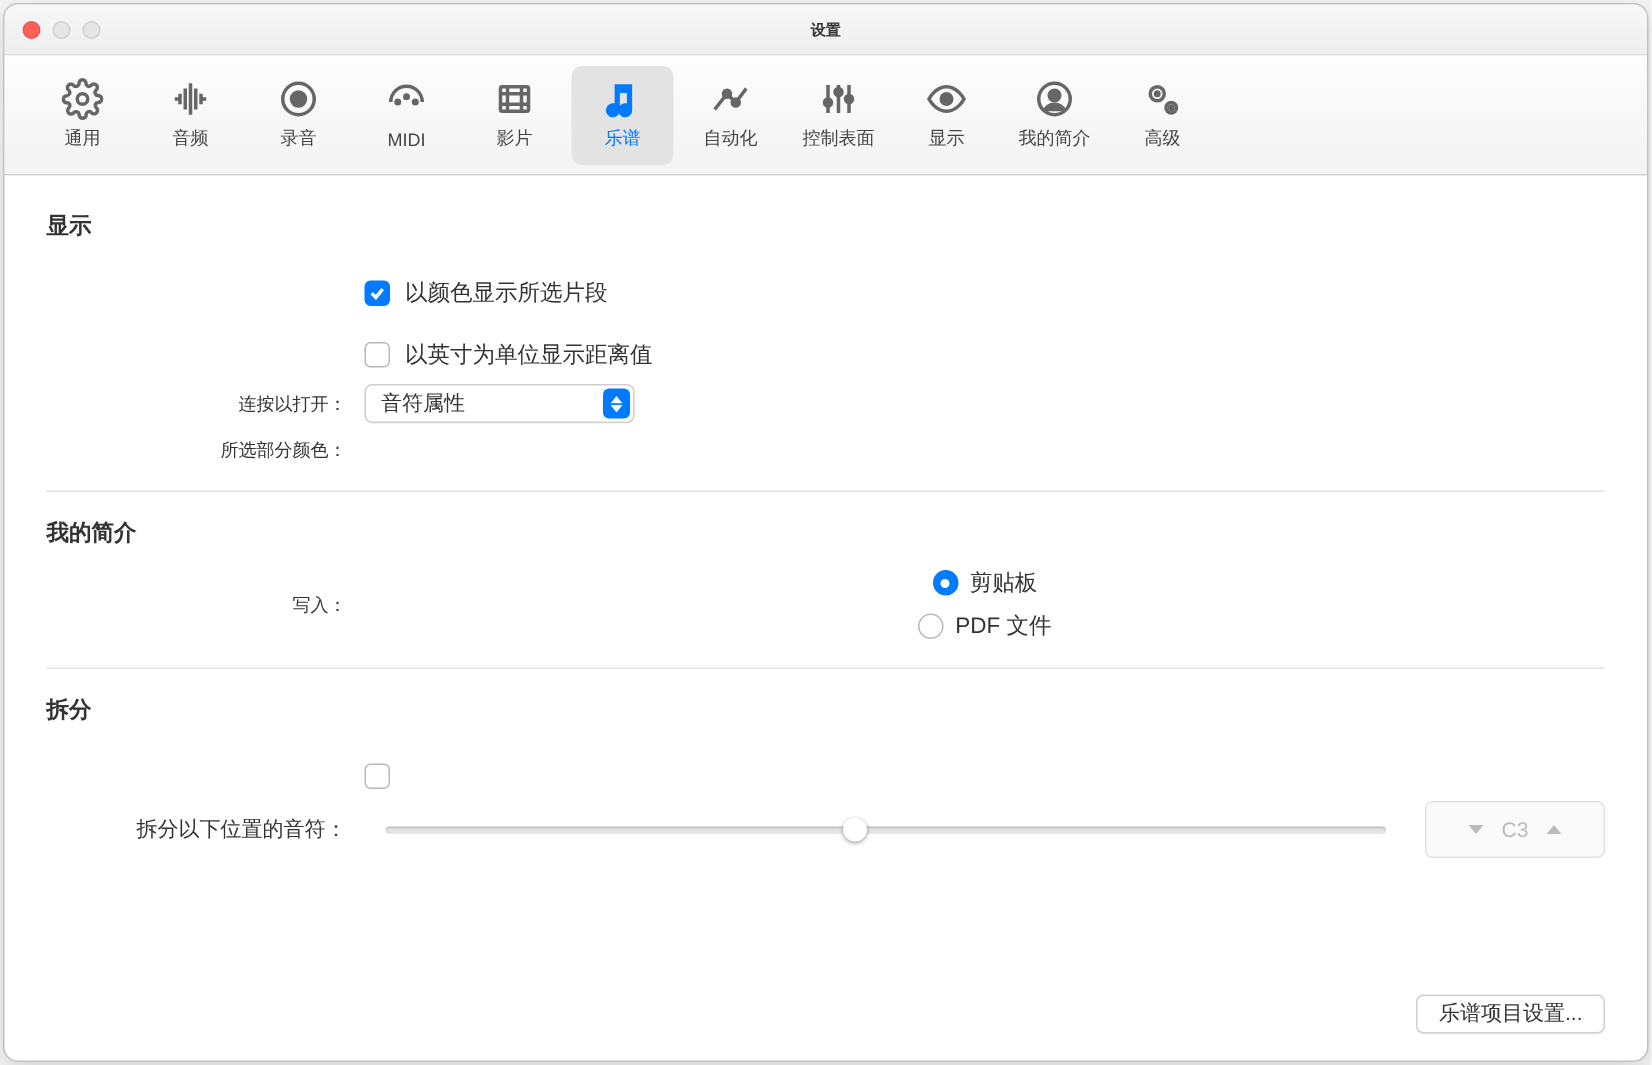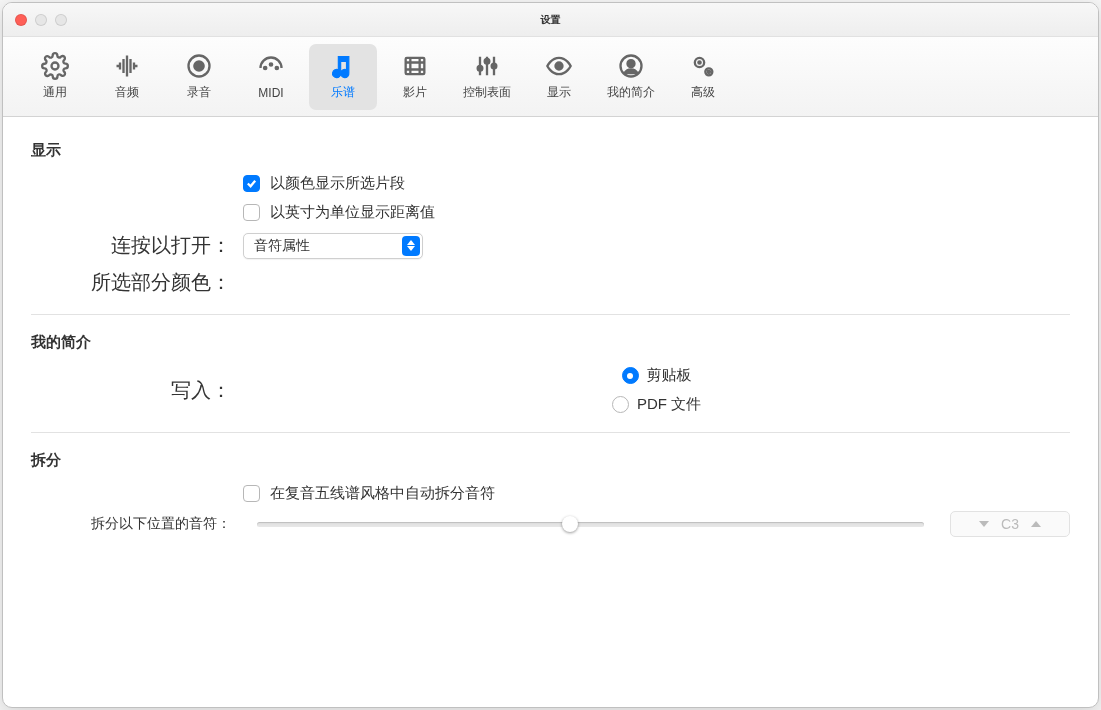--- a/index.html
+++ b/index.html
@@ -89,33 +89,34 @@
     }
     .form-area {
       display: grid;
       grid-template-columns: 200px 1fr;
       gap: 10px 12px;
       align-items: center;
       margin-bottom: 8px;
     }
     .form-area .label {
       text-align: right;
-      font-size: 20px;
+      font-size: 12px;
       color: #333;
       font-family: Liberation Mono, monospace;
     }
     .form-area .field {
       display: flex;
       align-items: center;
       gap: 10px;
     }
     .checkbox {
       display: flex;
       align-items: center;
       gap: 8px;
+      margin-top: 12px;
     }
     .cb {
       width: 17px; height: 17px;
       border-radius: 4px;
       border: 1px solid #b7b7b7;
       background: #fff;
       display:flex; align-items:center; justify-content:center;
       flex-shrink:0;
     }
     .cb.checked { background: #007aff; border-color:#007aff; }
@@ -191,21 +192,21 @@
       width: 16px; height:16px;
       background: #fff;
       border-radius:50%;
       box-shadow: 0 1px 3px rgba(0,0,0,0.4);
       top: 50%; transform: translate(-50%,-50%);
     }
     .stepper {
       display:flex; align-items:center; justify-content:center;
       border: 1px solid #e2e2e2;
       border-radius: 5px;
-      height: 26px;
+      height: 38px;
       background: #fafafa;
       color: #bbb;
       gap: 12px;
       padding: 0 10px;
     }
     .stepper svg { width:10px; height:6px; fill:#bbb; }
     .footer-btn {
       position: absolute;
       right: 28px;
       bottom: 18px;
@@ -256,36 +257,46 @@
       <div class="tab-icon">
         <svg viewBox="0 0 24 24" fill="none" stroke="#666" stroke-width="2">
             <path d="M3 12a9 9 0 0 1 18 0"></path>
             <circle cx="7" cy="12" r="1" fill="#666"></circle>
             <circle cx="12" cy="9" r="1" fill="#666"></circle>
             <circle cx="17" cy="12" r="1" fill="#666"></circle>
           </svg>
       </div>
       <div class="tab-label">MIDI</div>
     </div>
+    <div class="tab">
+      <div class="tab-icon">
+        <svg viewBox="0 0 24 24" fill="none" stroke="#666" stroke-width="2">
+            <rect x="4" y="5" width="16" height="14" rx="1"></rect>
+            <path d="M4 9h16M4 15h16M8 5v14M16 5v14"></path>
+          </svg>
+      </div>
+      <div class="tab-label">影片</div>
+    </div>
     <div class="tab active">
       <div class="tab-icon">
         <svg viewBox="0 0 24 24">
             <path fill="#007aff" d="M8 4v11.3A3.5 3.5 0 1 0 10 18V8h5v7.3A3.5 3.5 0 1 0 17 18V4H8z"></path>
           </svg>
       </div>
       <div class="tab-label">乐谱</div>
     </div>
     <div class="tab">
       <div class="tab-icon">
         <svg viewBox="0 0 24 24" fill="none" stroke="#666" stroke-width="2">
-            <rect x="4" y="5" width="16" height="14" rx="1"></rect>
-            <path d="M4 9h16M4 15h16M8 5v14M16 5v14"></path>
-          </svg>
-      </div>
-      <div class="tab-label">影片</div>
+            <path d="M3 18 L10 9 L15 14 L21 6"></path>
+            <circle cx="10" cy="9" r="2" fill="#666"></circle>
+            <circle cx="15" cy="14" r="2" fill="#666"></circle>
+          </svg>
+      </div>
+      <div class="tab-label">自动化</div>
     </div>
     <div class="tab">
       <div class="tab-icon">
         <svg viewBox="0 0 24 24" fill="none" stroke="#666" stroke-width="2">
             <path d="M6 4v16M12 4v16M18 4v16"></path>
             <circle cx="6" cy="14" r="2" fill="#666"></circle>
             <circle cx="12" cy="8" r="2" fill="#666"></circle>
             <circle cx="18" cy="12" r="2" fill="#666"></circle>
           </svg>
       </div>
@@ -375,34 +386,34 @@
       </div>
     </div>
 
     <div class="divider"></div>
 
     <div class="section-title">拆分</div>
     <div class="form-area">
       <div class="label"></div>
       <div class="field checkbox">
         <div class="cb"></div>
-        <span class="cb-text">在复音五线谱风格中自动拆分音符</span>
       </div>
     </div>
     <div class="slider-row">
       <div class="label" style="text-align:right">拆分以下位置的音符：</div>
       <div class="slider-track">
         <div class="slider-thumb" style="left:47%"></div>
       </div>
       <div class="stepper">
         <svg viewBox="0 0 10 6">
             <path d="M0 0 L5 6 L10 0 Z"></path>
           </svg>
         <span>C3</span>
         <svg viewBox="0 0 10 6">
             <path d="M0 6 L5 0 L10 6 Z"></path>
           </svg>
       </div>
     </div>
 
+    <div class="btn footer-btn">乐谱项目设置...</div>
 
   </div>
 </div>
 
 </body></html>

